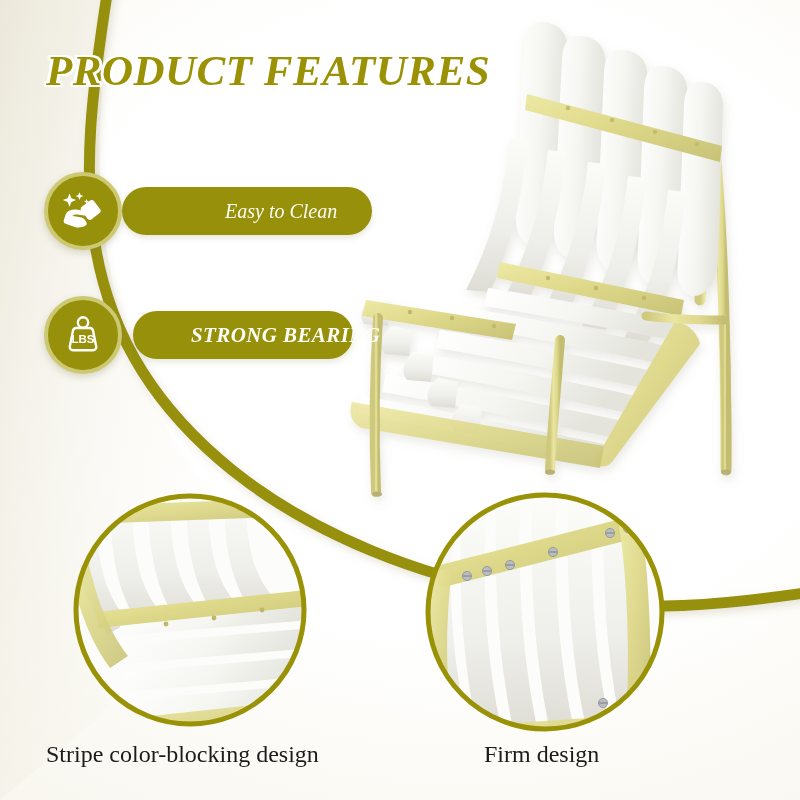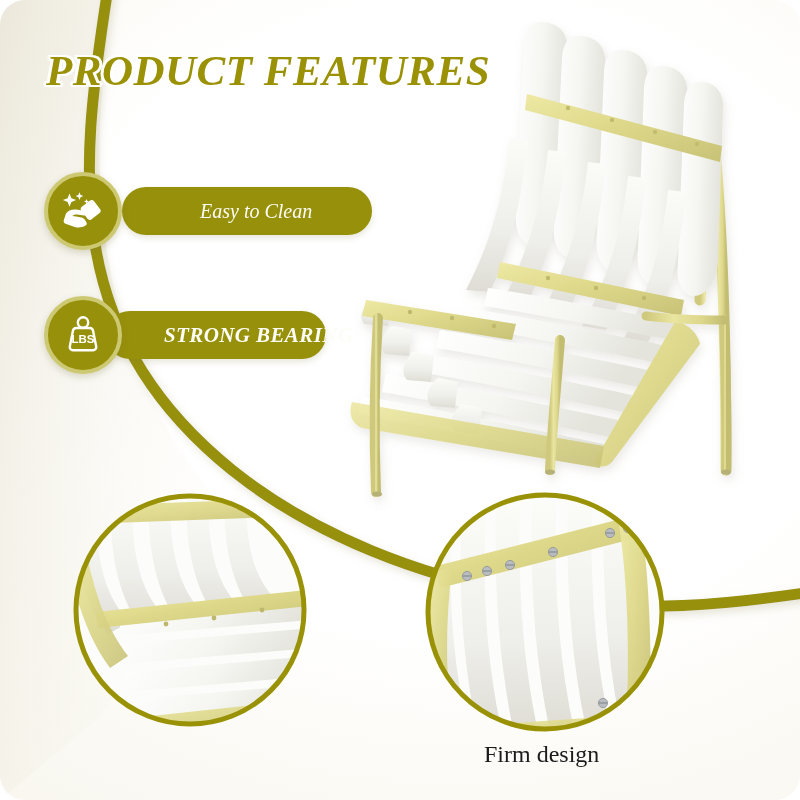--- a/index.html
+++ b/index.html
@@ -9,21 +9,20 @@
     font-family:"Liberation Serif", serif;
     overflow:hidden;
   }
   #page{
     position:relative;
     width:800px;height:800px;
     overflow:hidden;
     background:
       radial-gradient(120% 95% at 58% 40%, #ffffff 0%, #ffffff 42%, #fbfaf5 62%, #f6f3e9 100%),
       linear-gradient(100deg, #f4f1e6 0%, #faf8f1 22%, #ffffff 48%, #ffffff 72%, #f7f4ec 100%);
-    border-radius: 25px;
   }
   #bg-svg, #art-svg, #fg-svg{
     position:absolute;left:0;top:0;width:800px;height:800px;
   }
   #bg-svg{z-index:1;}
   #art-svg{z-index:2;}
 
   
   .title{
     position:absolute;
@@ -55,29 +54,29 @@
   .pill{
     position:absolute;
     height:48px;
     border-radius:24px;
     background:#97900a;
     display:flex;
     align-items:center;
     box-shadow:0 3px 6px rgba(120,115,60,.18);
   }
   #pill-0{ left:78px; top:15px; width:250px; }
-  #pill-1{ left:62px; top:15px; width:220px;align-items:center; }
+  #pill-1{ left:89px; top:15px; width:220px;align-items:center; }
 
   .pill-label{
     font-family:"Liberation Serif", serif;
     font-style:italic;
     color:#fdfdf7;
     white-space:nowrap;
   }
-  #label-0{ font-size:20px; font-weight:normal; margin-left:78px; }
+  #label-0{ font-size:20px; font-weight:normal; margin-left:103px; }
   #label-1{ font-size:21px; font-weight:bold; margin-left:58px; letter-spacing:.4px; }
 
   .icon-circle{
     position:absolute;
     left:0; top:0;
     width:78px;height:78px;
     border-radius:50%;
     background:#97900a;
     border:4px solid #cdc872;
     box-sizing:border-box;
@@ -367,15 +366,16 @@
 
         <path d="M 16.2 16.0 L 29.8 16.0 C 31.4 16.0 32.7 17.1 33.0 18.6
                  L 36.2 34.4 C 36.6 36.4 35.1 38.2 33.1 38.2
                  L 12.9 38.2 C 10.9 38.2 9.4 36.4 9.8 34.4
                  L 13.0 18.6 C 13.3 17.1 14.6 16.0 16.2 16.0 Z" fill="none" stroke="#ffffff" stroke-width="2.4" stroke-linejoin="round"></path>
         <text x="23" y="31.4" text-anchor="middle" font-family="Liberation Sans, sans-serif" font-size="11.5" font-weight="bold" fill="#ffffff">LBS</text>
       </svg>
     </div>
   </div>
 
+  <div class="caption" id="caption-0">Stripe color-blocking design</div>
   <div class="caption" id="caption-1">Firm design</div>
 
 </div>
 
 </body></html>

